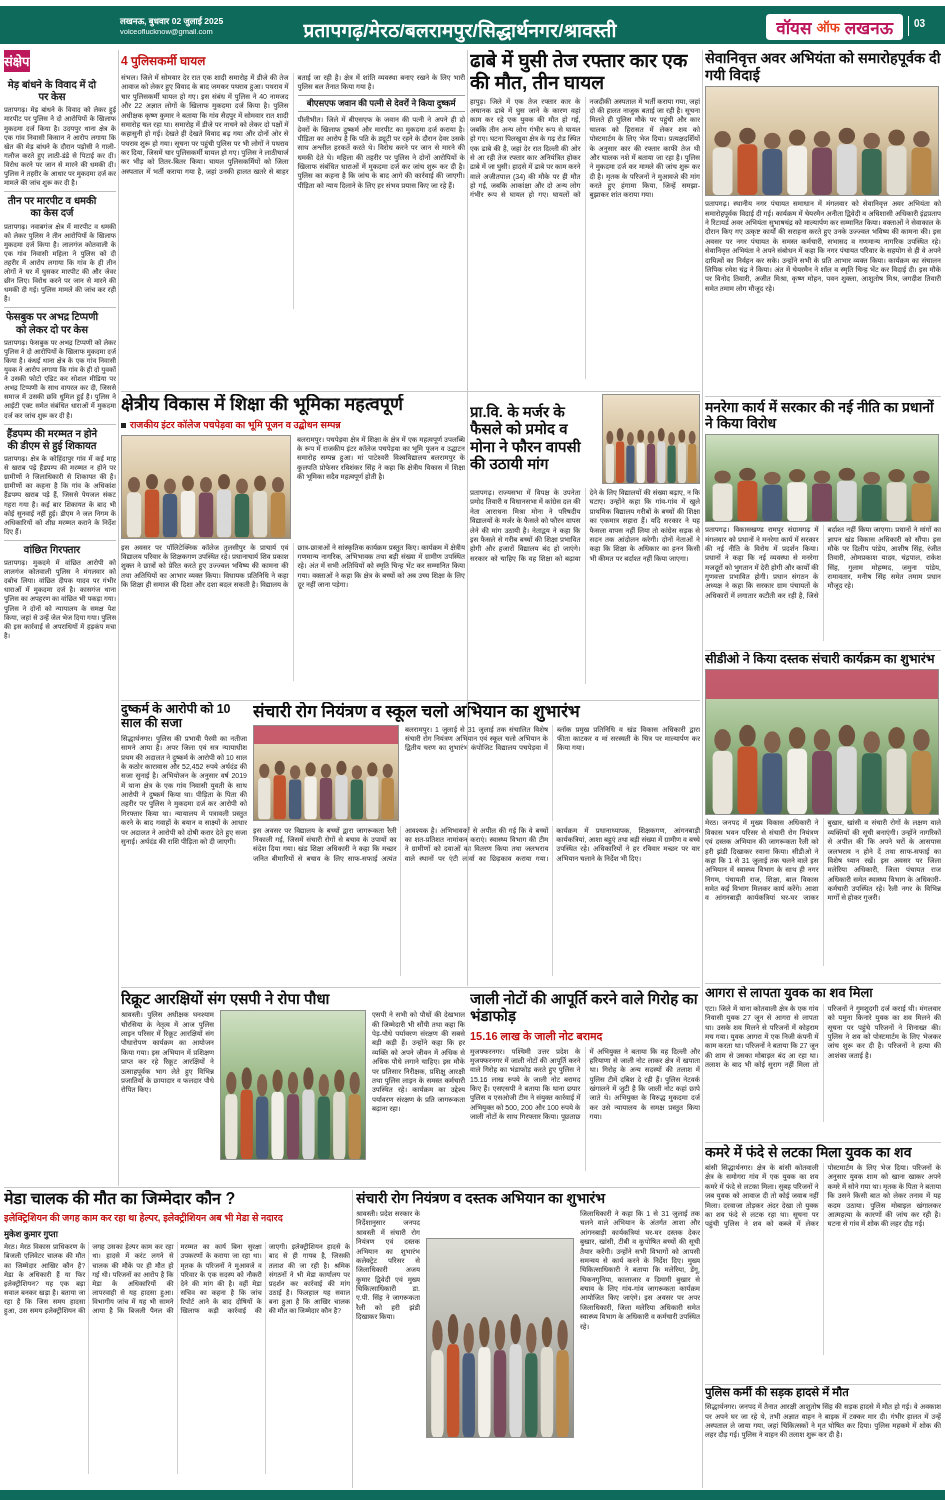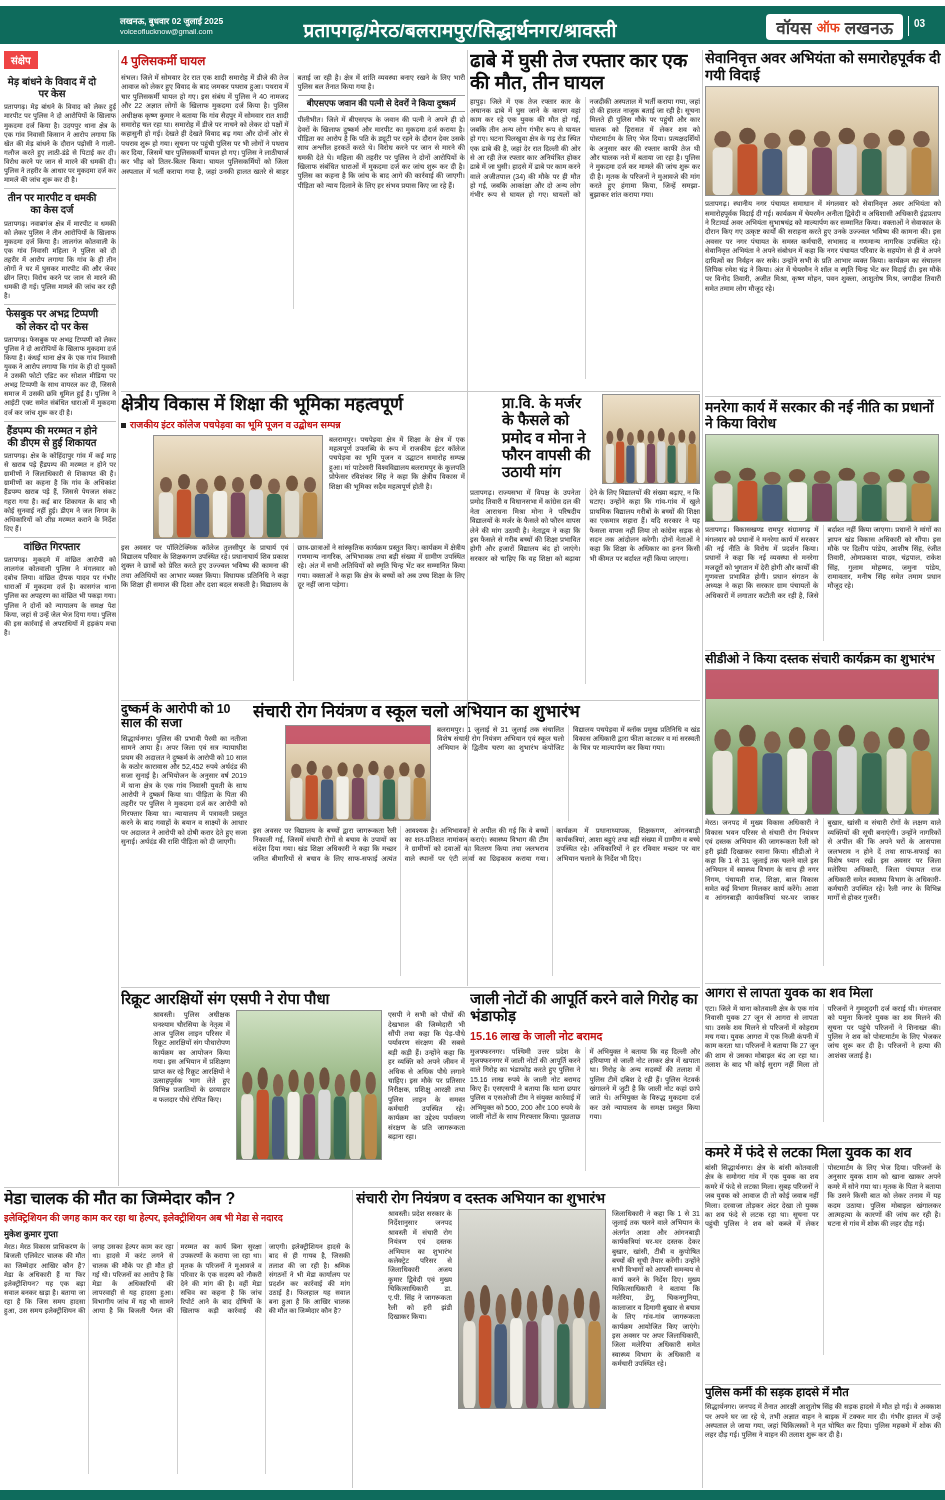--- a/index.html
+++ b/index.html
@@ -8,46 +8,46 @@
   
   .topbar{position:absolute;left:0;top:6px;width:945px;height:38px;background:#0e6b5c;}
   .botbar{position:absolute;left:0;top:1490px;width:945px;height:10px;background:#0e6b5c;}
   .dateblock{position:absolute;left:120px;top:10px;color:#fff;line-height:1.25;}
   .dateblock .d1{font-size:8.5px;font-weight:700;}
   .dateblock .d2{font-size:7.5px;}
   .districts{position:absolute;left:235px;top:11px;width:450px;text-align:center;
              color:#fff;font-size:19px;font-weight:800;letter-spacing:.2px;white-space:nowrap;}
   .mastbox{position:absolute;right:42px;top:8px;height:26px;padding:0 10px;background:#fff;
            border-radius:4px;display:flex;align-items:center;gap:5px;font-weight:800;font-size:17px;}
-  .mast-blue{color:#404040;} .mast-orange{color:#e8431f;font-size:13px;}
+  .mast-blue{color:#be185d;} .mast-orange{color:#e8431f;font-size:13px;}
   .pagenum{position:absolute;right:20px;top:12px;color:#fff;font-weight:800;font-size:10px;}
   .pagenum-sep{position:absolute;right:36px;top:10px;width:1px;height:20px;background:#fff;}
   
   .vd,.hd{position:absolute;background:#c7c7c7;}
   
   .art{position:absolute;overflow:hidden;}
   .hl{font-weight:800;color:#0f0f0f;margin:0 0 3px 0;line-height:1.15;}
   .center{text-align:left;}
   .red{color:#c21414;}
   .subhead{font-weight:800;font-size:12px;margin:2px 0 4px 0;}
   .byline{font-weight:700;font-size:9.5px;margin:2px 0 4px 0;}
   .reporter{font-weight:700;font-size:8.5px;margin:1px 0 3px 0;}
   .body{font-size:7px;line-height:1.34;text-align:justify;color:#1b1b1b;overflow:hidden;}
   .body p{margin:0 0 3px 0;}
   .cols2{column-count:2;column-gap:9px;column-rule:1px solid #cfcfcf;}
   .cols3{column-count:3;column-gap:8px;column-rule:1px solid #cfcfcf;}
   .cols4{column-count:4;column-gap:7px;column-rule:1px solid #cfcfcf;}
   .inner-hl{font-weight:800;font-size:8.5px;text-align:center;margin:3px 0;
             border-top:1px solid #9a9a9a;border-bottom:1px solid #9a9a9a;padding:2px 0;}
-  .row{display:flex;gap:6px;align-items:flex-start;margin-left:32px;}
+  .row{display:flex;gap:6px;align-items:center;}
   .flex1{flex:1;min-width:0;}
   
   .sidebar{position:absolute;left:4px;top:50px;width:112px;height:1136px;overflow:hidden;}
-  .sidebar-title{display:inline-block;background:#ef4444;color:#fff;font-size:10px;
-                 font-weight:700;padding:2px 7px;margin-bottom:4px;}
+  .sidebar-title{display:inline-block;background:#be185d;color:#fff;font-size:13px;
+                 font-weight:700;padding:2px 0;margin-bottom:4px;}
   .brief{border-top:1px solid #bdbdbd;padding-top:3px;margin-top:4px;}
   .brief:first-of-type{border-top:none;margin-top:0;}
   .brief .bhl{font-size:10px;font-weight:800;text-align:center;line-height:1.22;margin:0 16px 2px 0;}
   .brief .body{font-size:6.8px;}
   
   .photo{position:relative;border:1px solid #8f8f8f;overflow:hidden;flex:none;box-sizing:border-box;}
   .photo .crowd{position:absolute;left:0;bottom:0;width:100%;height:76%;}
   .ph-indoor{background:linear-gradient(180deg,#ecdfc8,#d8c5a3 45%,#a5906f);}
   .ph-green{background:linear-gradient(180deg,#cfe0c2,#9dbb8a 45%,#5f7a52);}
   .ph-steps{background:linear-gradient(180deg,#dcdcd4,#bcbcb4 45%,#8e8e85);}

